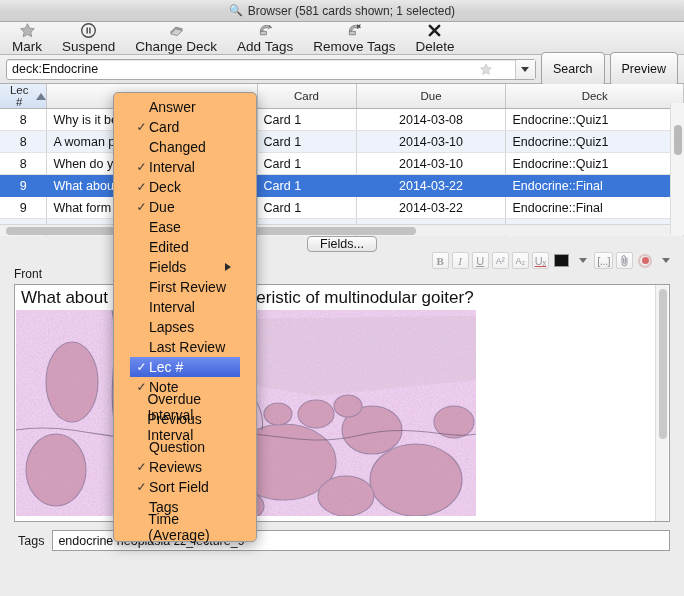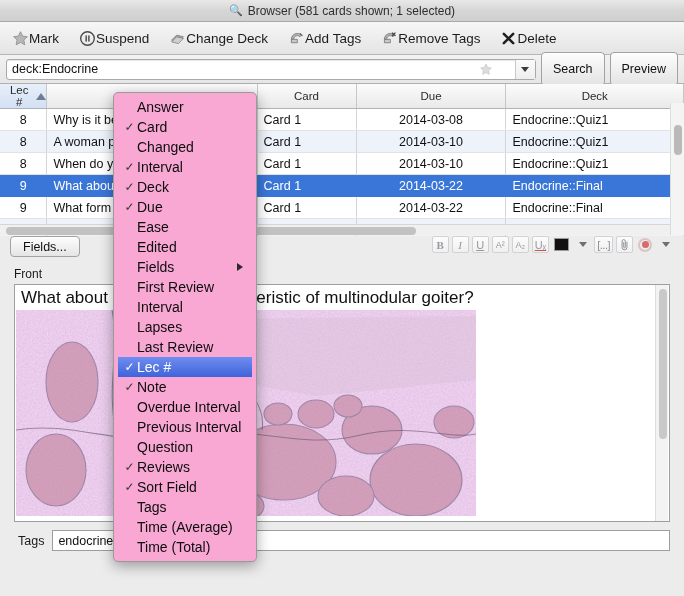--- a/index.html
+++ b/index.html
@@ -23,21 +23,21 @@
   .titlebar .magni { margin-right: 5px; font-size: 11px; color: #7b8fa8; }
 
   
   .toolbar {
     height: 33px;
     background: linear-gradient(to bottom, #f6f6f6 0%, #e4e4e4 100%);
     border-bottom: 1px solid #b6b6b6;
     display: flex; align-items: center;
     padding-left: 12px; gap: 20px;
   }
-  .tbtn { display: flex; align-items: center; cursor: default; }
+  .tbtn { display: flex; align-items: center; cursor: default; flex-direction: column; }
   .tbtn .lbl { font-size: 13.5px; color: #1c1c1c; }
   .tbico { width: 17px; height: 17px; display: block; }
 
   
   .searchrow {
     height: 29px;
     background: linear-gradient(to bottom, #f2f2f2 0%, #e6e6e6 100%);
     display: flex; align-items: center; padding: 0 6px; gap: 5px;
     border-bottom: 1px solid #b0b0b0;
   }
@@ -101,21 +101,21 @@
     position: absolute; right: 0; top: 19px; width: 14px; bottom: 0;
     background: #f4f4f4; border-left: 1px solid #dcdcdc;
   }
   .vscroll .thumb {
     position: absolute; left: 3px; top: 22px; width: 8px; height: 30px;
     border-radius: 4px; background: #b9b9b9;
   }
 
   
   .editor { position: relative; height: 100%; background: #ececec; }
-  .editrow { display: flex; align-items: flex-start; height: 30px; padding: 0 10px; }
+  .editrow { display: flex; align-items: center; height: 30px; padding: 0 10px; flex-direction: column; }
   .fieldsbtn {
     height: 21px; padding: 0 12px; border: 1px solid #a2a2a2; border-radius: 4px;
     background: linear-gradient(to bottom,#fdfdfd 0%,#f1f1f1 50%,#e5e5e5 100%);
     font-size: 12.5px; color: #101010; display: flex; align-items: center;
   }
   .fmtbar { margin-left: auto; display: flex; align-items: center; gap: 3px; }
   .fmtbtn {
     min-width: 17px; height: 17px; border: 1px solid #d2d2d2; border-radius: 2px;
     background: linear-gradient(to bottom,#fcfcfc,#f0f0f0);
     display: flex; align-items: center; justify-content: center;
@@ -147,23 +147,23 @@
   .tagslabel { font-size: 12.5px; color: #1a1a1a; }
   .tagsinput {
     flex: 1; height: 21px; background: #fff; border: 1px solid #9e9e9e;
     display: flex; align-items: center; padding-left: 5px;
     font-size: 12.5px; color: #111;
   }
 
   
   .menu {
     position: absolute; left: 113px; top: 92px; width: 144px;
-    background: #f9a8d4; border: 1px solid #9a9a9a; border-radius: 5px;
+    background: #fdba74; border: 1px solid #9a9a9a; border-radius: 5px;
     box-shadow: 0 4px 14px rgba(0,0,0,.35);
-    padding: 4px 4px; z-index: 50;
+    padding: 4px 16px; z-index: 50;
   }
   .mitem {
     height: 20px; display: flex; align-items: center;
     font-size: 14px; color: #0d0d0d; padding-left: 4px; position: relative;
   }
   .mitem .chk { width: 15px; font-size: 12px; color: #3a3a3a; text-align: center; }
   .mitem.on { background: linear-gradient(to bottom,#6f8df0 0%,#3f63da 100%); color: #fff; }
   .mitem.on .chk { color: #fff; }
   .mitem .subarrow {
     position: absolute; right: 9px; width: 0; height: 0;
@@ -536,19 +536,15 @@
         <span>Sort Field</span>
       </div>
     <div class="mitem">
         <span class="chk"></span>
         <span>Tags</span>
       </div>
     <div class="mitem">
         <span class="chk"></span>
         <span>Time (Average)</span>
       </div>
-    <div class="mitem">
-        <span class="chk"></span>
-        <span>Time (Total)</span>
-      </div>
   </div>
 
 </div>
 
 </body></html>

